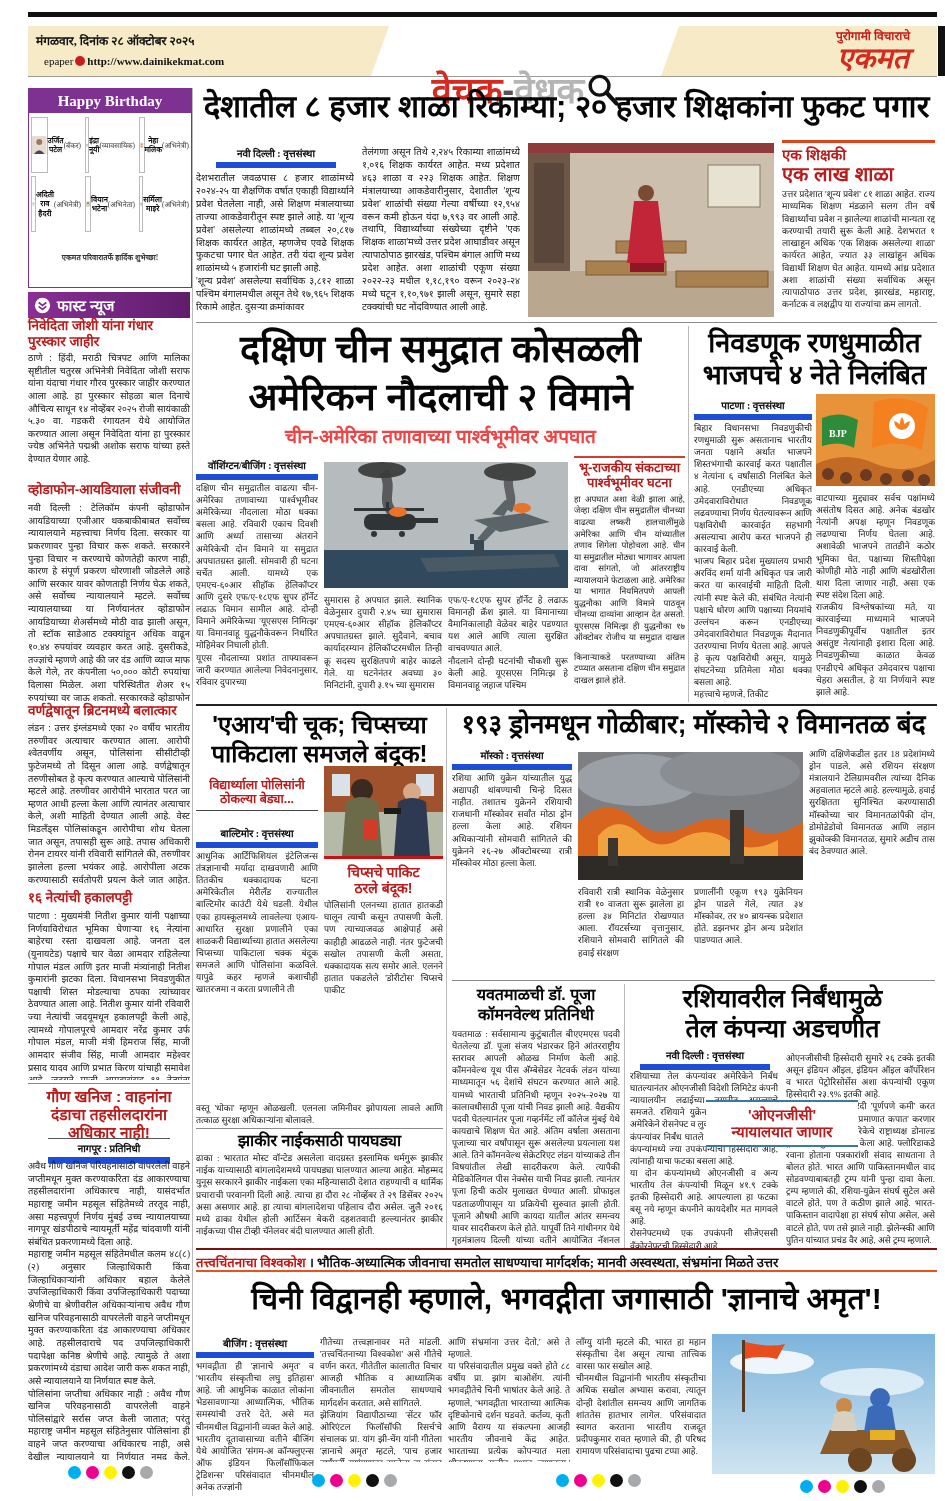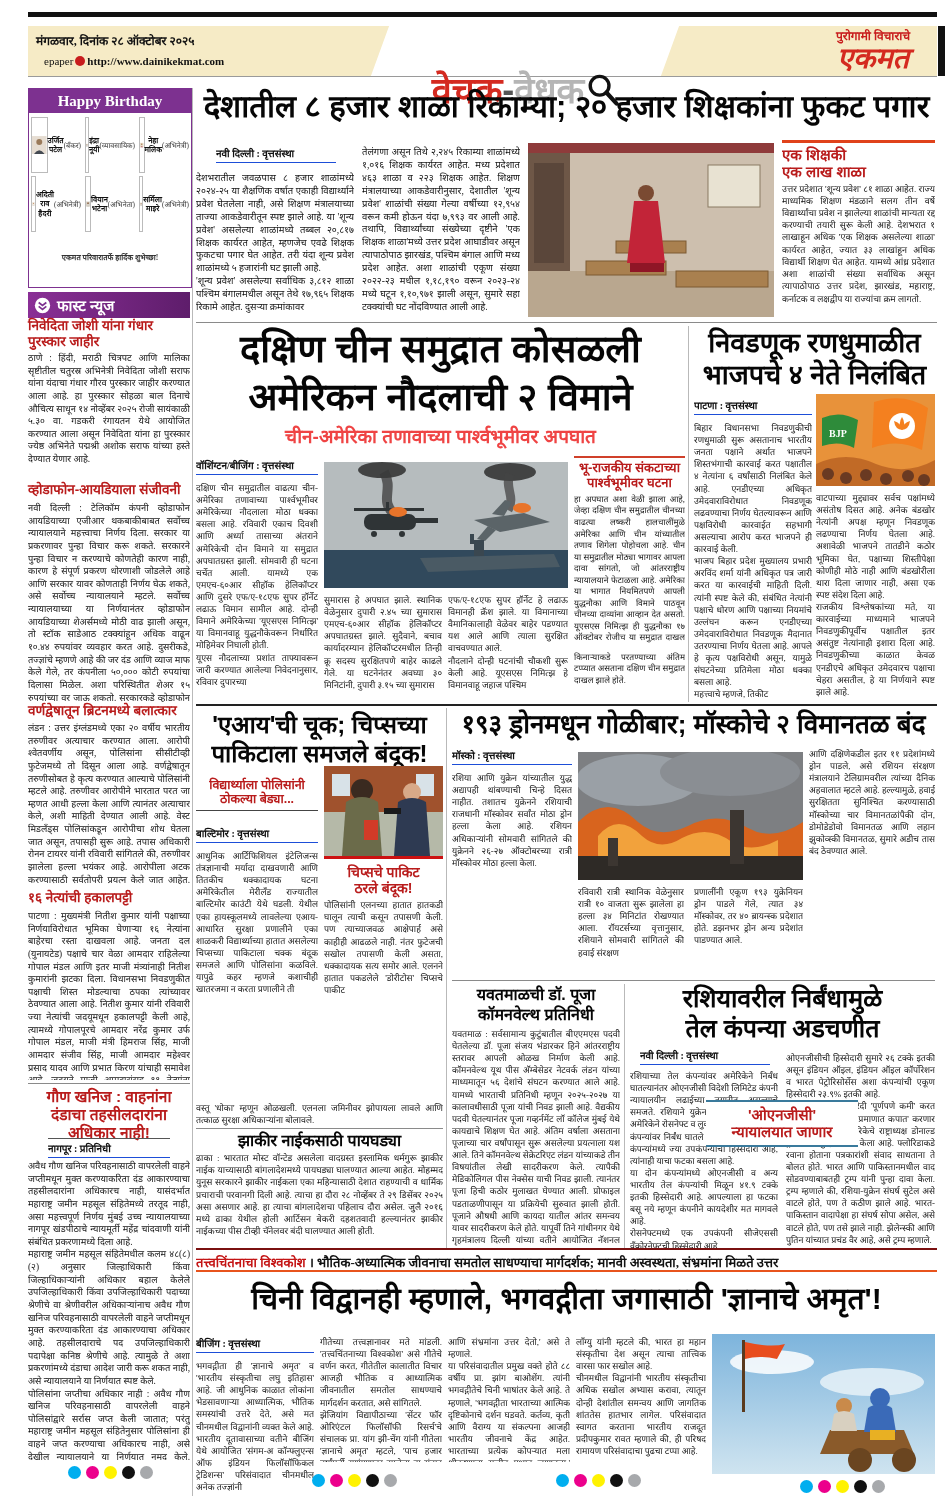--- a/index.html
+++ b/index.html
@@ -5,21 +5,21 @@
   html,body{margin:0;padding:0;background:#e9e9e9;}
   .page{position:relative;width:945px;height:1501px;background:#ffffff;margin:0 auto;
         font-family:"Liberation Serif","DejaVu Serif",serif;color:#111;overflow:hidden;}
   .abs{position:absolute;}
   .b{font-weight:bold;}
   .c{text-align:center;}
   .j{text-align:justify;}
   .pre{white-space:pre-line;}
   .body{font-size:9.3px;line-height:1.36;color:#161616;overflow:hidden;}
   .hl{font-weight:bold;color:#060606;text-align:center;line-height:1.12;font-family:"Liberation Sans","DejaVu Sans",sans-serif;}
-  .dl{font-weight:bold;font-size:10px;border-bottom:1px solid #1d4ed8;padding-bottom:2px;overflow:hidden;white-space:nowrap;}
+  .dl{font-weight:bold;font-size:10px;text-align:center;border-bottom:6px solid #1d4ed8;padding-bottom:2px;overflow:hidden;white-space:nowrap;}
   .vr{position:absolute;width:1px;background:#b9b9b9;}
   .hr{position:absolute;height:1px;background:#8a8a8a;}
   .sideheading{font-weight:bold;font-family:"Liberation Sans","DejaVu Sans",sans-serif;color:#b91c1c;line-height:1.15;}
   .dotrow{position:absolute;display:flex;gap:5px;}
   .dot{width:13px;height:13px;border-radius:50%;}
   .dot.cy{background:#00AEEF}.dot.mg{background:#EC008C}.dot.yl{background:#FFF200}.dot.bk{background:#111111}.dot.gr{background:#A7A9AC}
   .bd-cell{width:50px;display:flex;flex-direction:row;align-items:center;}
   .bd-name{font-size:7.6px;font-weight:bold;text-align:center;line-height:1.25;}
   .bd-role{font-size:7.2px;text-align:center;color:#333;}
   svg{display:block;}
@@ -170,21 +170,21 @@
       <rect x="58" y="118" width="80" height="14"></rect>
       <rect x="148" y="128" width="92" height="16"></rect>
       <rect x="88" y="98" width="70" height="12"></rect>
     </g>
     <circle cx="118" cy="50" r="8" fill="#7a4a32"></circle>
     <path d="M106 58 h24 l7 62 h-38 z" fill="#c22438"></path>
     <path d="M102 120 h34 v9 h-34 z" fill="#8f1626"></path>
   </svg>
   <div class="abs" style="left:782px;top:140px;width:153px;height:180px;border-top:3px solid #e0421b;overflow:hidden;">
     <div class="sideheading" style="font-size:15px;margin-top:3px;">एक शिक्षकी</div>
-    <div class="sideheading" style="font-size:15px;">एक लाख शाळा</div>
+    <div class="sideheading" style="font-size:20px;">एक लाख शाळा</div>
     <div class="body j" style="font-size:9px;margin-top:2px;height:130px;">उत्तर प्रदेशात 'शून्य प्रवेश' ८१ शाळा आहेत. राज्य माध्यमिक शिक्षण मंडळाने सलग तीन वर्षे विद्यार्थ्यांचा प्रवेश न झालेल्या शाळांची मान्यता रद्द करण्याची तयारी सुरू केली आहे. देशभरात १ लाखाहून अधिक 'एक शिक्षक असलेल्या शाळा' कार्यरत आहेत, ज्यात ३३ लाखांहून अधिक विद्यार्थी शिक्षण घेत आहेत. यामध्ये आंध्र प्रदेशात अशा शाळांची संख्या सर्वाधिक असून त्यापाठोपाठ उत्तर प्रदेश, झारखंड, महाराष्ट्र, कर्नाटक व लक्षद्वीप या राज्यांचा क्रम लागतो.</div>
   </div>
 
   <div class="hr" style="left:196px;top:322px;width:741px;"></div>
 
   <div class="abs hl" style="left:196px;top:328px;width:489px;font-size:38px;">दक्षिण चीन समुद्रात कोसळली</div>
   <div class="abs hl" style="left:196px;top:376px;width:489px;font-size:38px;">अमेरिकन नौदलाची २ विमाने</div>
   <div class="abs hl" style="left:196px;top:426px;width:489px;font-size:19px;color:#ef4444;">चीन-अमेरिका तणावाच्या पार्श्वभूमीवर अपघात</div>
   <div class="abs dl" style="left:196px;top:458px;width:122px;">वॉशिंग्टन/बीजिंग : वृत्तसंस्था</div>
   <div class="abs body j pre" style="left:196px;top:482px;width:122px;height:220px;font-size:8.9px;">दक्षिण चीन समुद्रातील वाढत्या चीन-अमेरिका तणावाच्या पार्श्वभूमीवर अमेरिकेच्या नौदलाला मोठा धक्का बसला आहे. रविवारी एकाच दिवशी आणि अर्ध्या तासाच्या अंतराने अमेरिकेची दोन विमाने या समुद्रात अपघातग्रस्त झाली. सोमवारी ही घटना चर्चेत आली. यामध्ये एक एमएच-६०आर सीहॉक हेलिकॉप्टर आणि दुसरे एफ/ए-१८एफ सुपर हॉर्नेट लढाऊ विमान सामील आहे. दोन्ही विमाने अमेरिकेच्या 'यूएसएस निमित्झ' या विमानवाहू युद्धनौकेवरून निर्धारित मोहिमेवर निघाली होती.
@@ -300,21 +300,21 @@
     <ellipse cx="60" cy="28" rx="62" ry="26" fill="#9aa0a6"></ellipse>
     <ellipse cx="152" cy="20" rx="70" ry="24" fill="#8a8e93"></ellipse>
     <path d="M0 70 q30 -30 60 0 q20 18 50 4 q30 -16 60 2 q25 14 55 -6 v58 h-225 z" fill="#d8641e"></path>
     <path d="M20 84 q20 -24 44 0 q18 16 40 2 q26 -14 50 4 q20 12 46 -2 v40 h-180 z" fill="#f2a23c"></path>
     <rect y="104" width="225" height="24" fill="#2e2a26"></rect>
     <rect x="152" y="58" width="14" height="54" fill="#3c3631"></rect>
     <rect x="30" y="86" width="10" height="28" fill="#3c3631"></rect>
   </svg>
   <div class="abs body j" style="left:578px;top:886px;width:106px;height:90px;font-size:8.9px;">रविवारी रात्री स्थानिक वेळेनुसार रात्री १० वाजता सुरू झालेला हा हल्ला ३४ मिनिटांत रोखण्यात आला. रॉयटर्सच्या वृत्तानुसार, रशियाने सोमवारी सांगितले की हवाई संरक्षण</div>
   <div class="abs body j" style="left:694px;top:886px;width:109px;height:90px;font-size:8.9px;">प्रणालींनी एकूण १९३ युक्रेनियन ड्रोन पाडले गेले, त्यात ३४ मॉस्कोवर, तर ४० ब्रायन्स्क प्रदेशात होते. डझनभर ड्रोन अन्य प्रदेशांत पाडण्यात आले.</div>
-  <div class="abs body j" style="left:809px;top:748px;width:126px;height:228px;font-size:8.9px;">आणि दक्षिणेकडील इतर ११ प्रदेशांमध्ये ड्रोन पाडले, असे रशियन संरक्षण मंत्रालयाने टेलिग्रामवरील त्यांच्या दैनिक अहवालात म्हटले आहे. हल्ल्यामुळे, हवाई सुरक्षितता सुनिश्चित करण्यासाठी मॉस्कोच्या चार विमानतळांपैकी दोन, डोमोडेडोवो विमानतळ आणि लहान झुकोव्स्की विमानतळ, सुमारे अडीच तास बंद ठेवण्यात आले.</div>
+  <div class="abs body j" style="left:809px;top:748px;width:126px;height:228px;font-size:8.9px;">आणि दक्षिणेकडील इतर 18 प्रदेशांमध्ये ड्रोन पाडले, असे रशियन संरक्षण मंत्रालयाने टेलिग्रामवरील त्यांच्या दैनिक अहवालात म्हटले आहे. हल्ल्यामुळे, हवाई सुरक्षितता सुनिश्चित करण्यासाठी मॉस्कोच्या चार विमानतळांपैकी दोन, डोमोडेडोवो विमानतळ आणि लहान झुकोव्स्की विमानतळ, सुमारे अडीच तास बंद ठेवण्यात आले.</div>
 
   <div class="hr" style="left:452px;top:980px;width:483px;"></div>
 
   <div class="abs hl" style="left:452px;top:986px;width:168px;font-size:16px;">यवतमाळची डॉ. पूजा</div>
   <div class="abs hl" style="left:452px;top:1006px;width:168px;font-size:16px;">कॉमनवेल्थ प्रतिनिधी</div>
   <div class="abs body j" style="left:452px;top:1028px;width:168px;height:218px;font-size:8.9px;">यवतमाळ : सर्वसामान्य कुटुंबातील बीएएमएस पदवी घेतलेल्या डॉ. पूजा संजय भंडारकर हिने आंतरराष्ट्रीय स्तरावर आपली ओळख निर्माण केली आहे. कॉमनवेल्थ यूथ पीस अ‍ॅम्बेसेडर नेटवर्क लंडन यांच्या माध्यमातून ५६ देशांचे संघटन करण्यात आले आहे. यामध्ये भारताची प्रतिनिधी म्हणून २०२५-२०२७ या कालावधीसाठी पूजा यांची निवड झाली आहे. वैद्यकीय पदवी घेतल्यानंतर पूजा गव्हर्नमेंट लॉ कॉलेज मुंबई येथे कायद्याचे शिक्षण घेत आहे. अंतिम वर्षाला असताना पूजाच्या चार वर्षांपासून सुरू असलेल्या प्रयत्नाला यश आले. तिने कॉमनवेल्थ सेक्रेटरिएट लंडन यांच्याकडे तीन विषयांतील लेखी सादरीकरण केले. त्यापैकी मेडिकोलिगल पीस नेक्सेस याची निवड झाली. त्यानंतर पूजा हिची कठोर मुलाखत घेण्यात आली. प्रोफाइल पडताळणीपासून या प्रक्रियेची सुरुवात झाली होती. पूजाने औषधी आणि कायदा यातील आंतर समन्वय यावर सादरीकरण केले होते. यापूर्वी तिने गांधीनगर येथे गृहमंत्रालय दिल्ली यांच्या वतीने आयोजित नॅशनल फॉरेन्सिक सायन्स युनिव्हर्सिटी येथील कार्यक्रमात आपली भूमिका मांडली होती.</div>
 
   <div class="vr" style="left:624px;top:984px;height:264px;"></div>
 
   <div class="abs hl" style="left:630px;top:984px;width:305px;font-size:25px;">रशियावरील निर्बंधामुळे</div>

